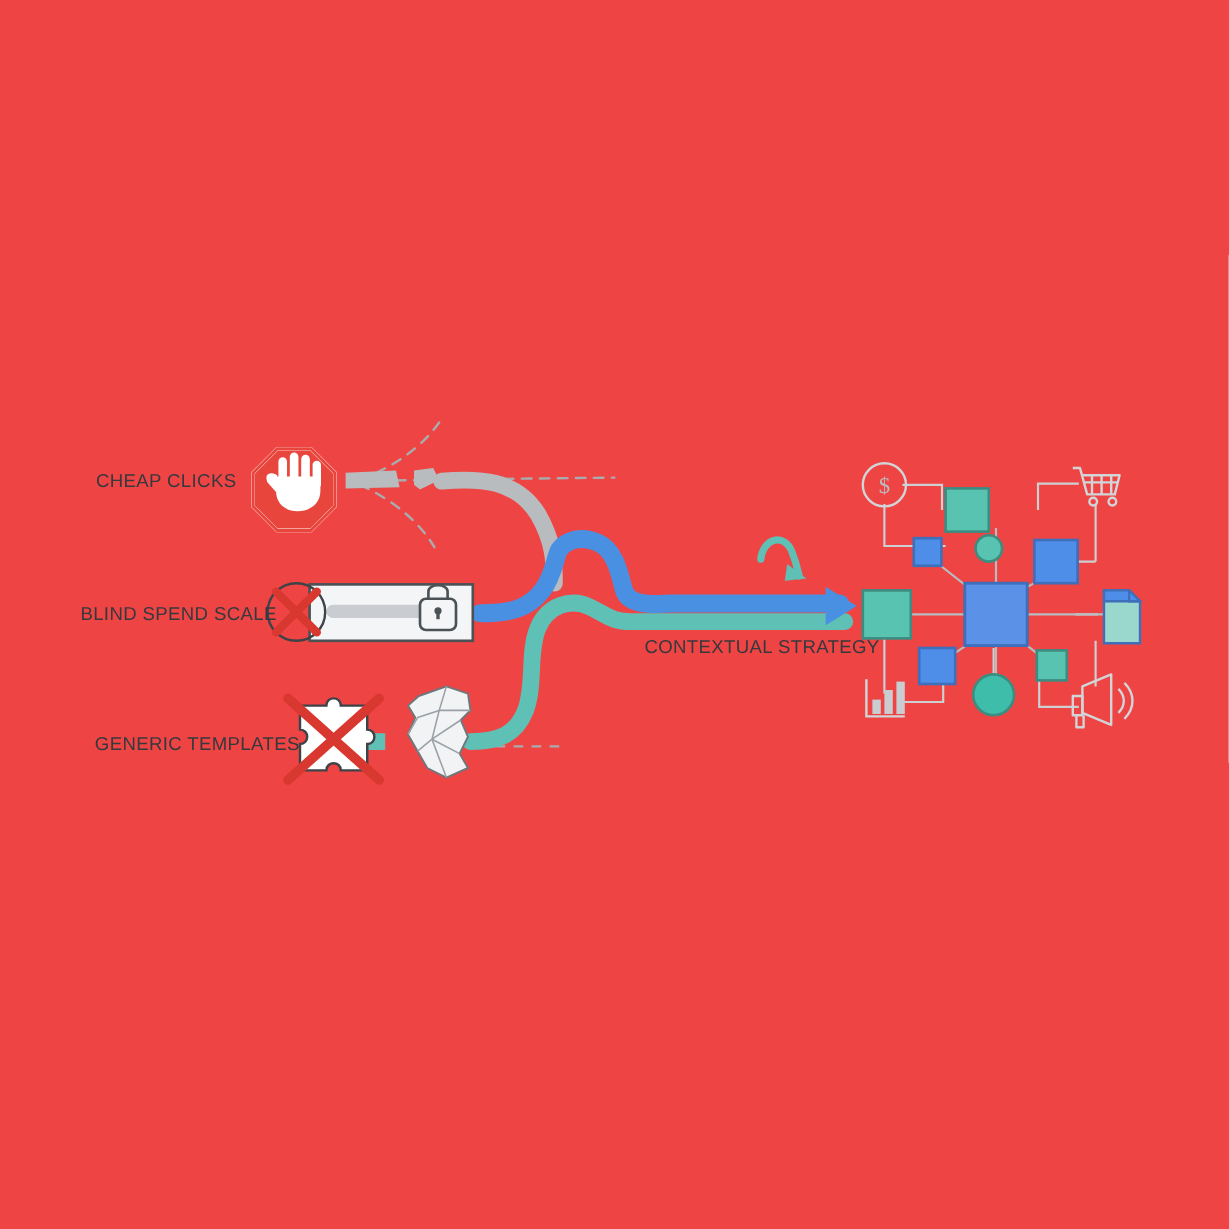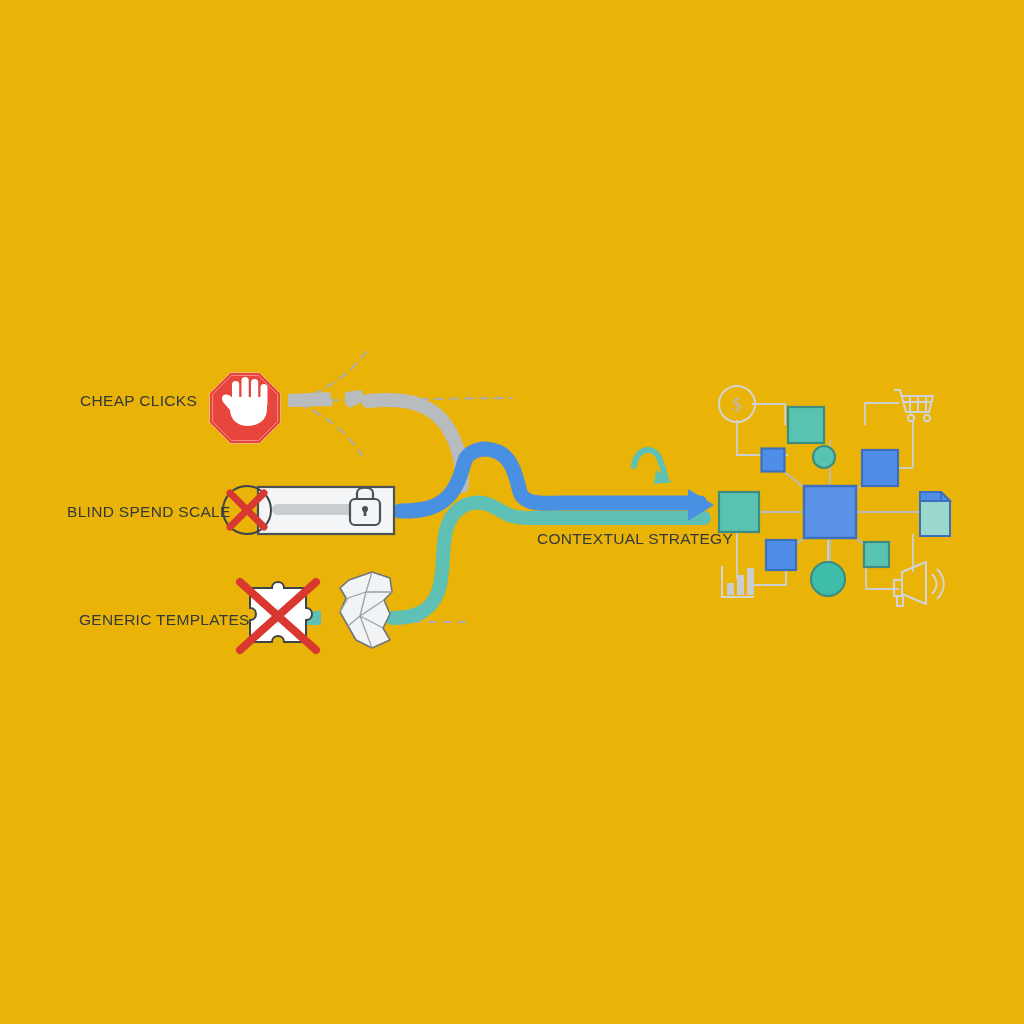--- a/index.html
+++ b/index.html
@@ -10,21 +10,21 @@
   body {
     width: 1024px;
     height: 1024px;
     font-family: "Liberation Sans", sans-serif;
     overflow: hidden;
   }
   #stage {
     position: relative;
     width: 1024px;
     height: 1024px;
-    background: #eab308;
+    background: #ef4444;
   }
   #stage > svg {
     position: absolute;
     left: 0;
     top: 0;
   }
   .lbl {
     font-family: "Liberation Sans", sans-serif;
     fill: #34393e;
     font-size: 15.5px;

